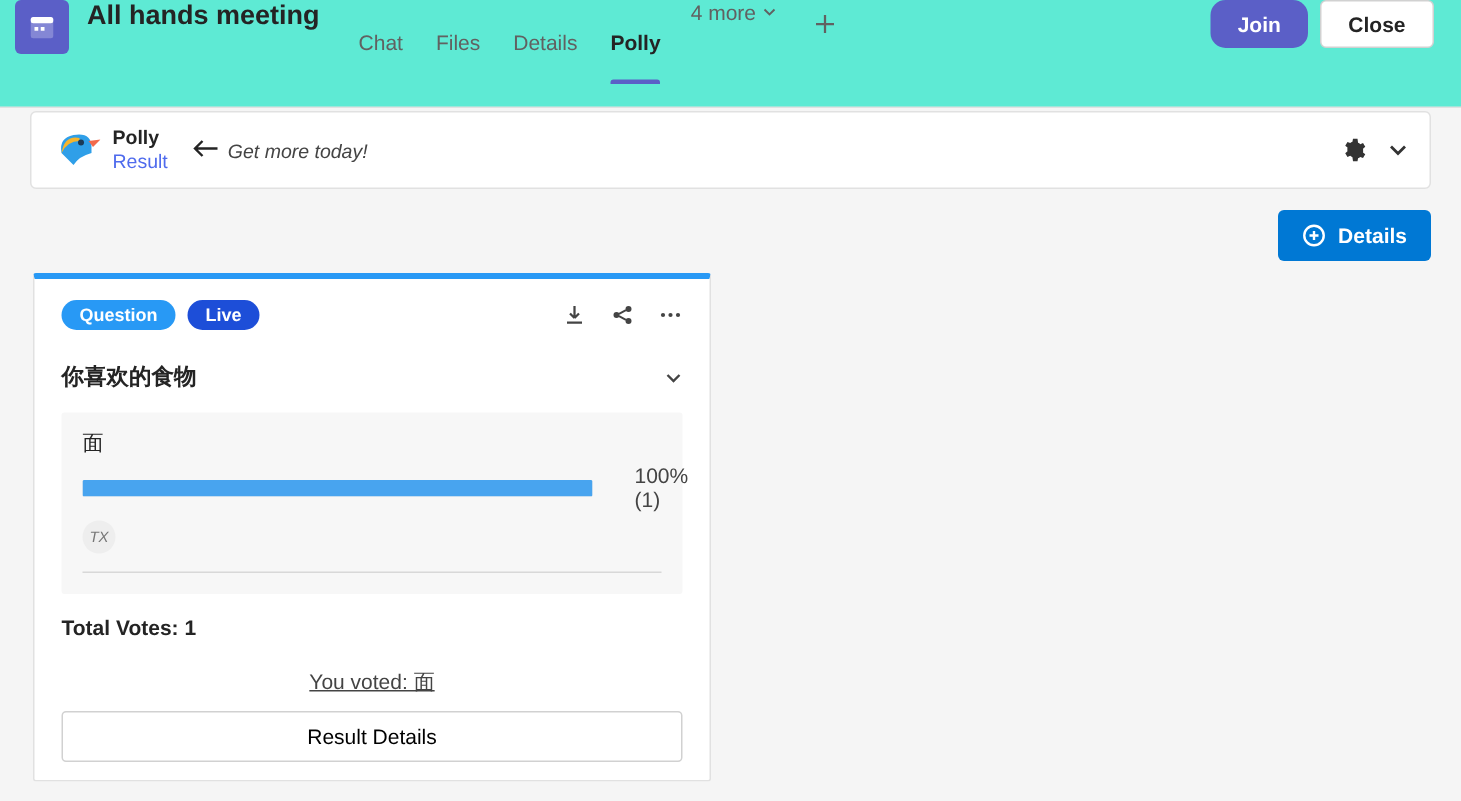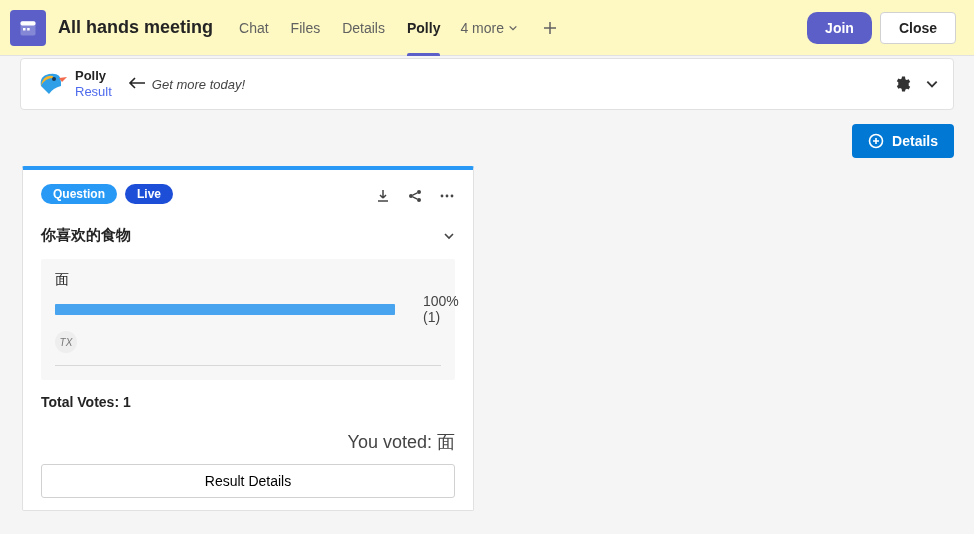--- a/index.html
+++ b/index.html
@@ -8,23 +8,23 @@
     background: #f5f5f5;
     width: 974px;
     height: 534px;
     overflow: hidden;
     font-size: 14px;
     color: #242424;
   }
   
   .topbar {
     display: flex;
-    align-items: center;
-    height: 56px;
-    background: #fef9c3;
+    align-items: flex-start;
+    height: 72px;
+    background: #5eead4;
     border-bottom: 1px solid #e1e1e1;
     padding: 0 18px 0 10px;
   }
   .app-icon {
     width: 36px; height: 36px;
     background: #5b5fc7;
     border-radius: 4px;
     display: flex; align-items: center; justify-content: center;
     margin-right: 12px;
   }
@@ -134,21 +134,21 @@
     width: 452px;
     margin-left: 22px;
     background: #fff;
     border: 1px solid #e1e1e1;
     border-top: 4px solid #2899f5;
     border-radius: 2px;
     padding: 14px 18px 12px 18px;
   }
   .card-head {
     display: flex;
-    align-items: flex-end;
+    align-items: center;
   }
   .pill {
     border-radius: 12px;
     padding: 3px 12px;
     font-size: 12px;
     font-weight: 700;
     color: #fff;
     margin-right: 8px;
   }
   .pill-blue { background: #2899f5; }
@@ -197,21 +197,21 @@
     border-radius: 50%;
     background: #eee;
     color: #777;
     font-size: 10px;
     display: flex; align-items: center; justify-content: center;
     margin-top: 6px;
     font-style: italic;
   }
   .divider { height: 1px; background: #d8d8d8; margin-top: 6px;}
   .total-votes { font-weight: 700; font-size: 14px; margin-top: 14px;}
-  .you-voted { text-align: right; color: #444; margin-top: 20px; font-size: 18px;}
+  .you-voted { text-align: center; color: #444; margin-top: 20px; font-size: 14px; text-decoration: underline;}
   .result-btn {
     width: 100%;
     height: 34px;
     margin-top: 10px;
     background: #fff;
     border: 1px solid #d1d1d1;
     border-radius: 3px;
     font-size: 14px;
     cursor: pointer;
   }

